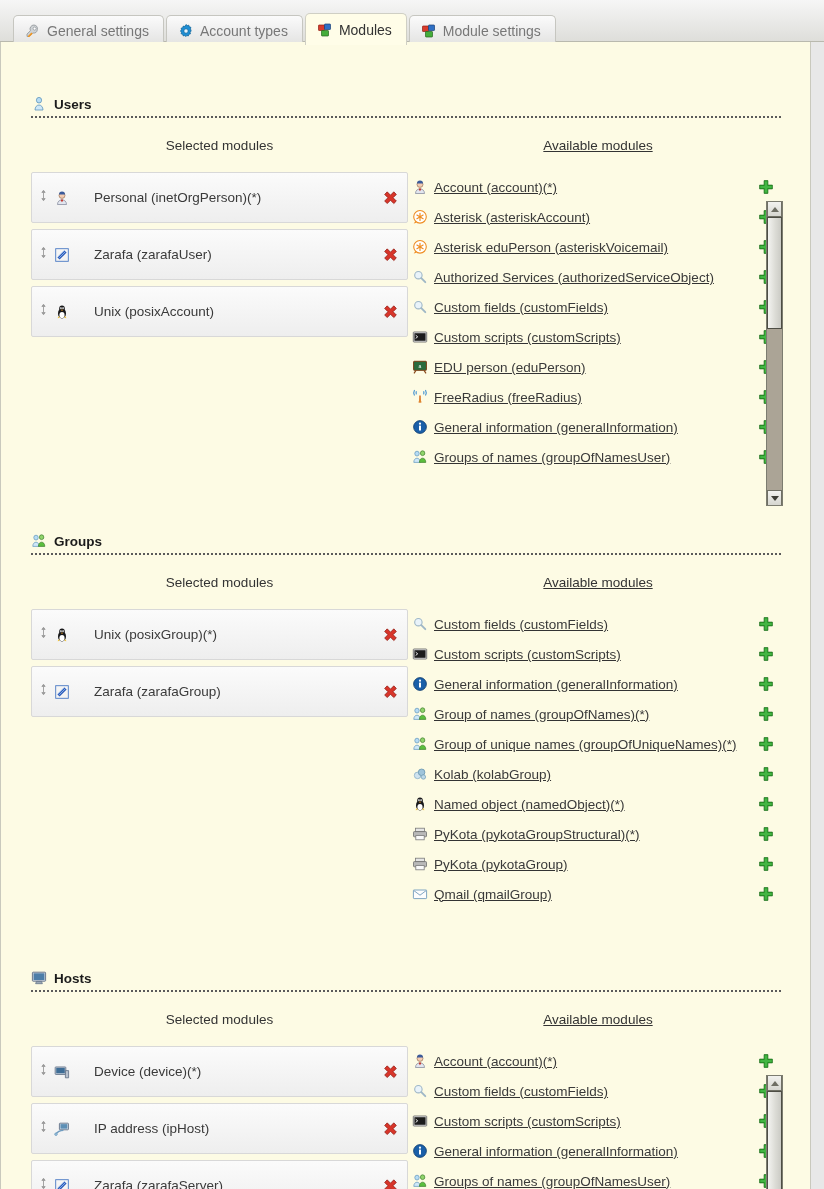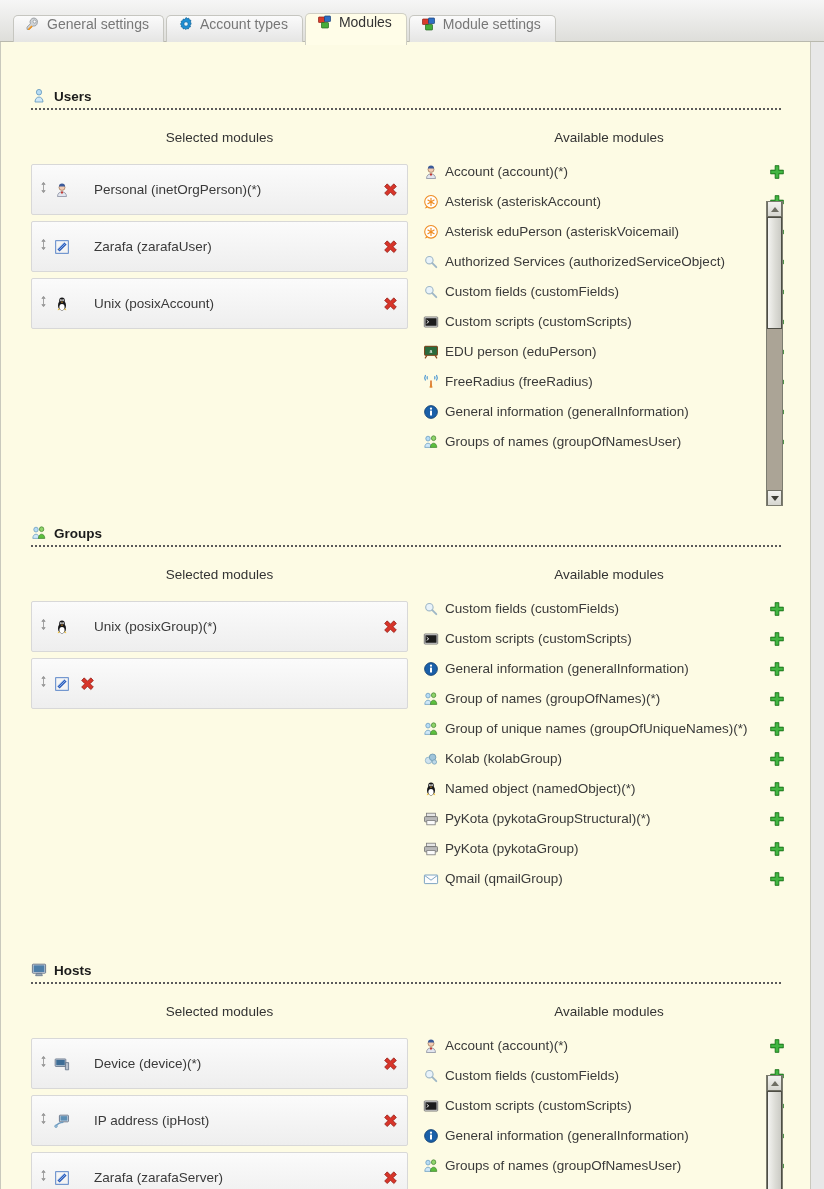--- a/index.html
+++ b/index.html
@@ -29,20 +29,21 @@
   .tabbar-inner {
     position: absolute;
     left: 13px;
     top: 12px;
     display: flex;
     align-items: flex-end;
     gap: 2px;
   }
   .tab {
     display: flex;
+    align-items: center;
     gap: 6px;
     height: 30px;
     padding: 0 14px 0 11px;
     border: 1px solid #c6c6c0;
     border-bottom: none;
     border-radius: 5px 5px 0 0;
     background: linear-gradient(to bottom, #fbfbfb 0%, #ececec 60%, #e3e3e0 100%);
     color: #777777;
     font-size: 14px;
     white-space: nowrap;
@@ -73,38 +74,38 @@
     box-sizing: border-box;
     overflow: hidden;
   }
 
   .section { position: relative; }
 
   .section-title {
     display: flex;
     align-items: center;
     gap: 7px;
-    margin: 0 0 0 30px;
+    margin: 8px 0 0 30px;
     padding-bottom: 4px;
     width: 750px;
     border-bottom: 2px dotted #5a5a5a;
     box-sizing: border-box;
   }
   .section-title .label {
     font-weight: bold;
     font-size: 13.5px;
     color: #1b1b1b;
   }
 
   .columns {
     display: flex;
     margin-top: 20px;
   }
   .col-left  { width: 377px; margin-left: 30px; }
-  .col-right { width: 372px; margin-left: 15px; position: relative; }
+  .col-right { width: 372px; margin-left: 4px; position: relative; text-decoration: underline; }
 
   .col-heading {
     font-size: 13.5px;
     color: #333333;
     margin-bottom: 19px;
     text-align: center;
   }
 
   
   .sel-row {
@@ -144,21 +145,21 @@
     justify-content: center;
   }
 
   
   .avail-list {
     position: relative;
     width: 372px;
   }
   .avail-row {
     display: flex;
-    align-items: flex-start;
+    align-items: center;
     min-height: 30px;
     box-sizing: border-box;
   }
   .avail-icon { width: 16px; height: 16px; flex: 0 0 16px; margin-right: 6px; }
   .avail-label {
     flex: 1 1 auto;
     font-size: 13.5px;
     color: #3a3a3a;
     line-height: 15px;
   }
@@ -485,20 +486,21 @@
             </div>
             <div class="sel-row">
               <span class="sel-drag"><svg width="13" height="13" viewBox="0 0 16 16" xmlns="http://www.w3.org/2000/svg">
                   <path d="M8 1.6l2 2.6H6zM8 14.4l2-2.6H6zM8 4.6v6.8" stroke="#9a9a9a" stroke-width="1.1" fill="#9a9a9a"></path>
                 </svg></span>
               <span class="sel-icon"><svg width="16" height="16" viewBox="0 0 16 16" xmlns="http://www.w3.org/2000/svg">
                   <rect x="1.7" y="1.7" width="12.6" height="12.6" fill="none" stroke="#4a79c4" stroke-width=".9"></rect>
                   <path d="M3.4 10.4L10.4 3.4l2.2 2.2-7 7z" fill="#2d5dbb"></path>
                   <path d="M4.1 9.7l6.3-6.3M5.2 10.8l6.3-6.3" stroke="#8fb2e8" stroke-width=".9"></path>
                 </svg></span>
+              <span class="sel-label">Zarafa (zarafaGroup)</span>
               <span class="sel-del">
                 <svg width="17" height="17" viewBox="0 0 16 16" xmlns="http://www.w3.org/2000/svg">
                   <path d="M3.3 2.1l3.1 3.1 3.1-3.1 2.4 2.4-3.1 3.1 3.1 3.1-2.4 2.4-3.1-3.1-3.1 3.1L.9 10.7 4 7.6.9 4.5z" transform="translate(1.6,0.6)" fill="#d8352a" stroke="#8c170f" stroke-width=".7"></path>
                 </svg>
               </span>
             </div>
           </div>
           <div class="col-right">
             <div class="col-heading">Available modules</div>
             <div class="avail-list">

